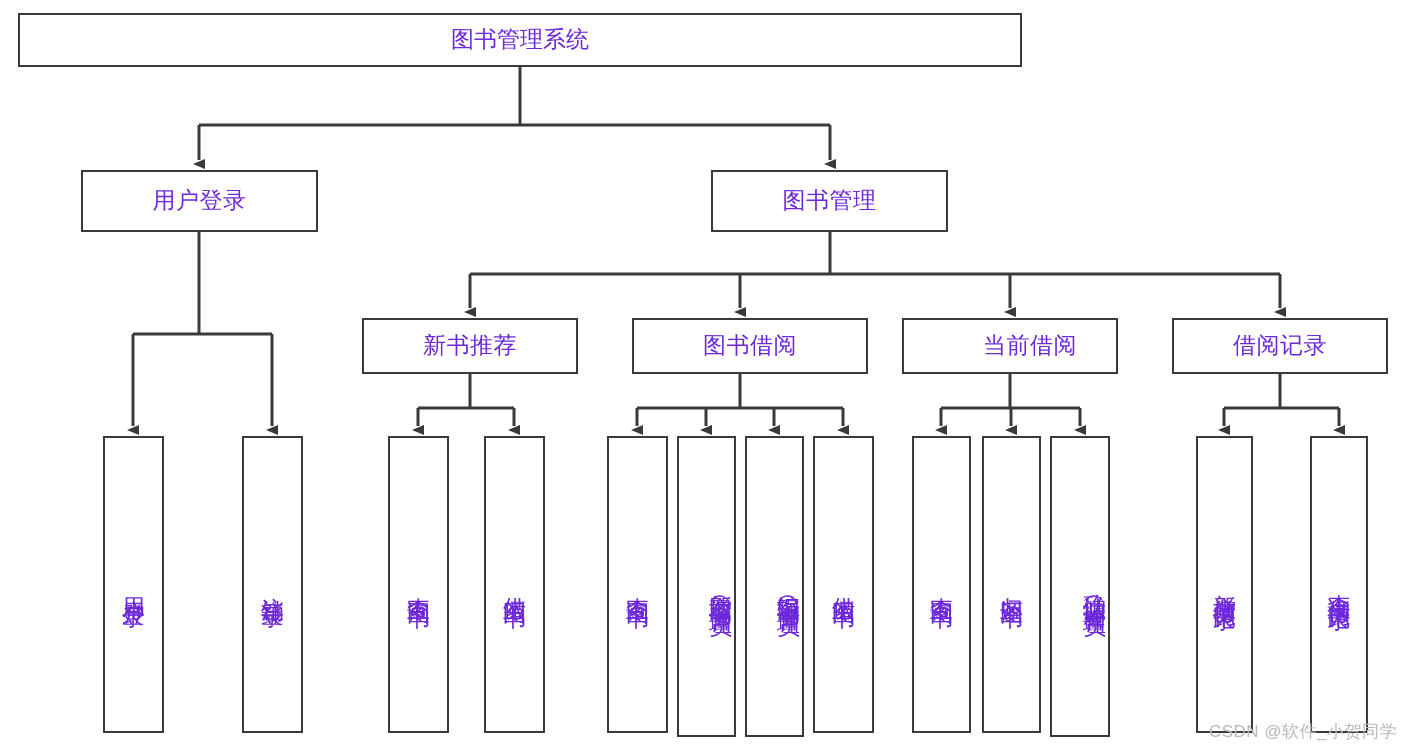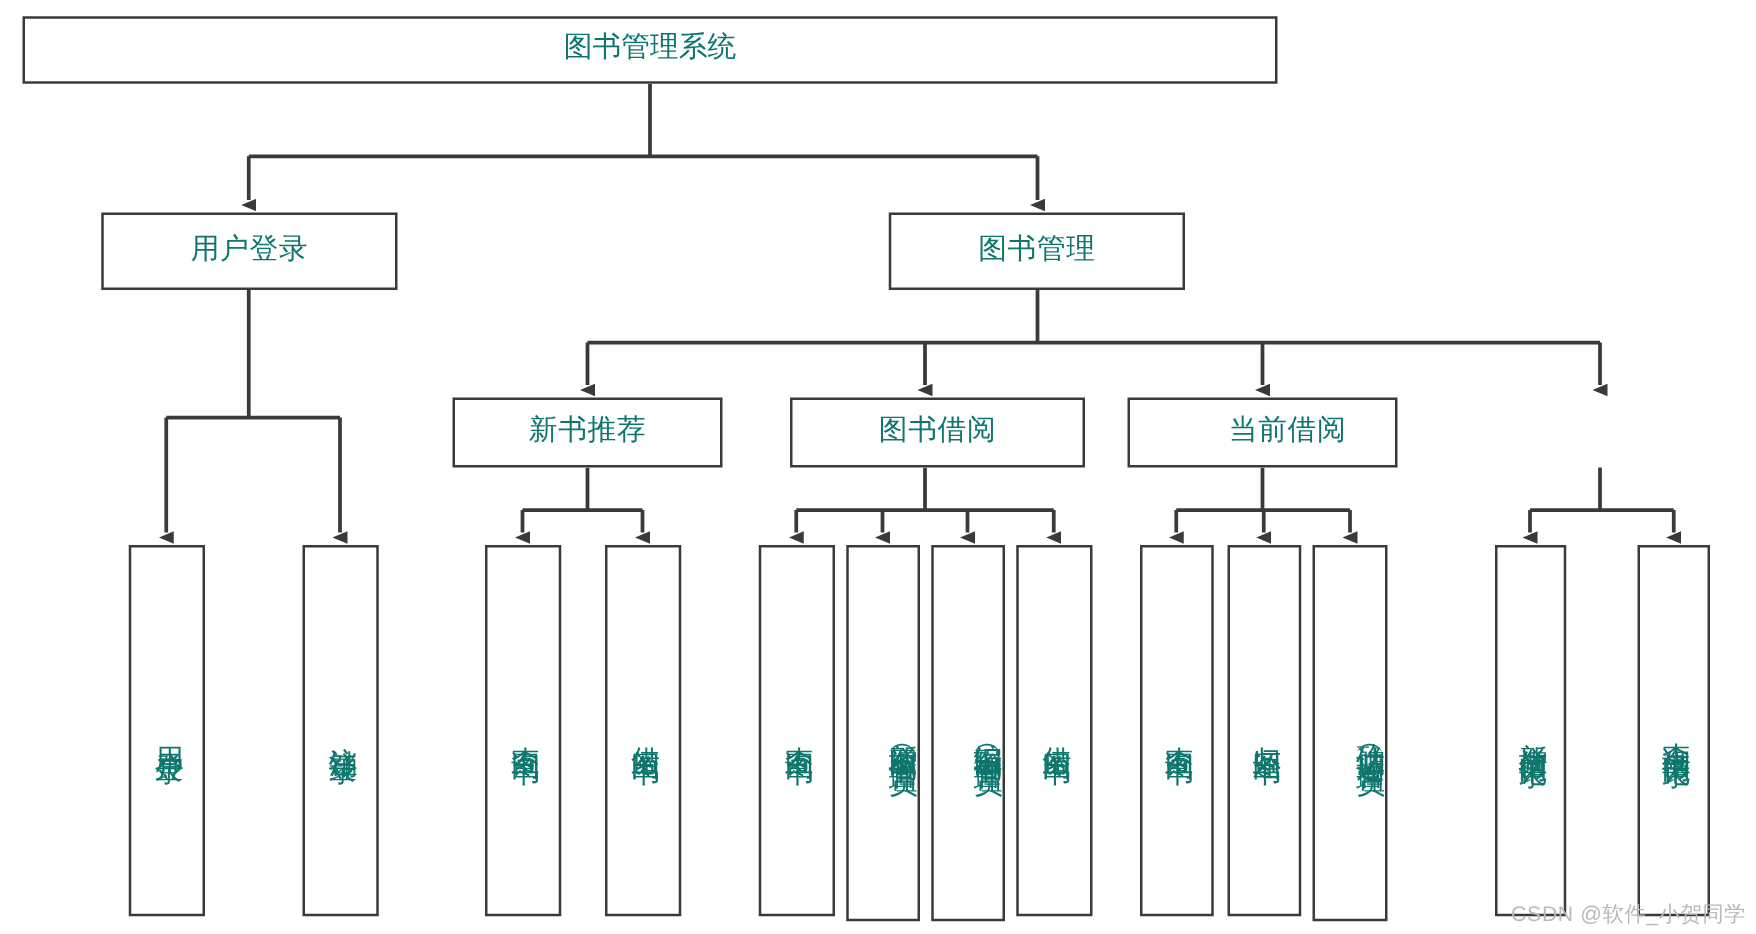--- a/index.html
+++ b/index.html
@@ -24,23 +24,22 @@
   }
   .node{
     position:absolute;
     box-sizing:border-box;
     border:2px solid #3a3a3a;
     background:#ffffff;
     display:flex;
     align-items:center;
     justify-content:center;
     text-align:right;
-    color:#0f766e;
+    color:#6d28d9;
     line-height:1.18;
-    font-family:Liberation Mono, monospace;
   }
   .node.h{
     font-size:23px;
     letter-spacing:0.5px;
   }
   .node.root{
     font-size:23px;
   }
   .node.v{
     font-size:23px;
@@ -139,20 +138,23 @@
 
   <div class="node h" style="left:362px; top:318px; width:216px; height:56px;">
     <span>新书推荐</span>
   </div>
   <div class="node h" style="left:632px; top:318px; width:236px; height:56px;">
     <span>图书借阅</span>
   </div>
   <div class="node h" style="left:902px; top:318px; width:216px; height:56px;padding-left:40px;">
     <span>当前借阅</span>
   </div>
+  <div class="node h" style="left:1172px; top:318px; width:216px; height:56px;">
+    <span>借阅记录</span>
+  </div>
 
   <div class="node v mid" style="left:103px; top:436px; width:61px; height:297px;">
     <span>用户登录</span>
   </div>
   <div class="node v mid" style="left:242px; top:436px; width:61px; height:297px;">
     <span>注销登录</span>
   </div>
 
   <div class="node v mid" style="left:388px; top:436px; width:61px; height:297px;">
     <span>查询图书</span>

